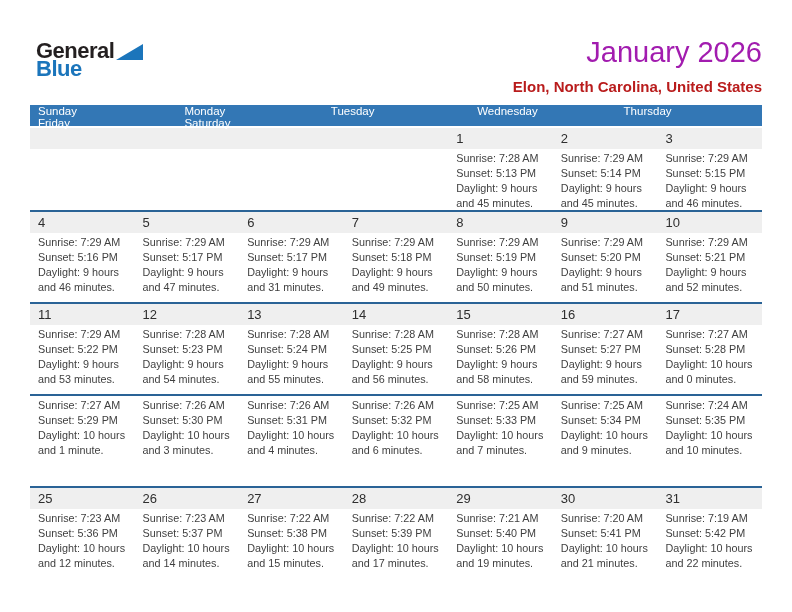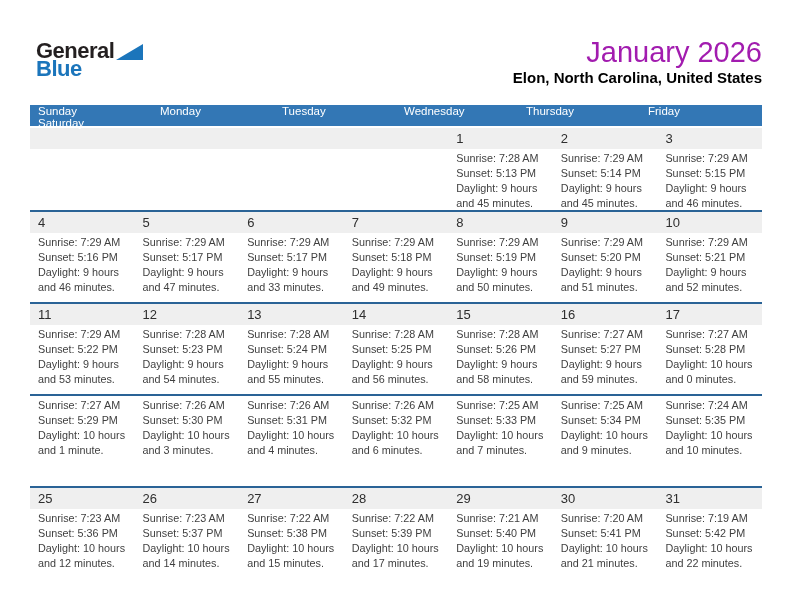--- a/index.html
+++ b/index.html
@@ -9,25 +9,25 @@
   }
   
   .logo{position:absolute;left:36px;top:40px;line-height:1;}
   .logo-top{display:flex;align-items:flex-end;}
   .logo-general{font-size:22px;font-weight:600;color:#231f20;letter-spacing:-0.5px;}
   .logo-tri{margin-left:2px;margin-bottom:2px;}
   .logo-blue{font-size:22px;font-weight:600;color:#1b75bb;letter-spacing:-0.5px;margin-top:-4px;}
   
   .titles{position:absolute;right:30px;top:36px;text-align:right;}
   .month-title{font-size:29px;color:#a21caf;font-weight:400;}
-  .location{font-size:15px;color:#000000;font-weight:700;}
+  .location{font-size:15px;color:#b91c1c;font-weight:700;margin-top:9px;}
   
   .calendar{position:absolute;left:30px;top:105px;width:732px;}
   .weekday-row{
-    display:grid;grid-template-columns:repeat(6,1fr);
+    display:grid;grid-template-columns:repeat(5,1fr);
     background:var(--header-bg,#3377b5);color:#ffffff;height:21px;align-items:center;
     font-size:11.5px;
   }
   .weekday-cell{padding-left:8px;}
   .week{height:90px;border-top:2px solid var(--line-blue,#2a6396);}
   .week.first{border-top:none;margin-top:2px;height:82px;}
   .number-band{
     display:grid;grid-template-columns:repeat(7,1fr);
     background:var(--band-bg,#efefef);height:21px;align-items:center;
     font-size:13px;color:#2e2e2e;
@@ -125,21 +125,21 @@
             <div class="day-details">
               <div>Sunrise: 7:29 AM</div>
               <div>Sunset: 5:17 PM</div>
               <div>Daylight: 9 hours</div>
               <div>and 47 minutes.</div>
             </div>
             <div class="day-details">
               <div>Sunrise: 7:29 AM</div>
               <div>Sunset: 5:17 PM</div>
               <div>Daylight: 9 hours</div>
-              <div>and 33 minutes.</div>
+              <div>and 31 minutes.</div>
             </div>
             <div class="day-details">
               <div>Sunrise: 7:29 AM</div>
               <div>Sunset: 5:18 PM</div>
               <div>Daylight: 9 hours</div>
               <div>and 49 minutes.</div>
             </div>
             <div class="day-details">
               <div>Sunrise: 7:29 AM</div>
               <div>Sunset: 5:19 PM</div>

